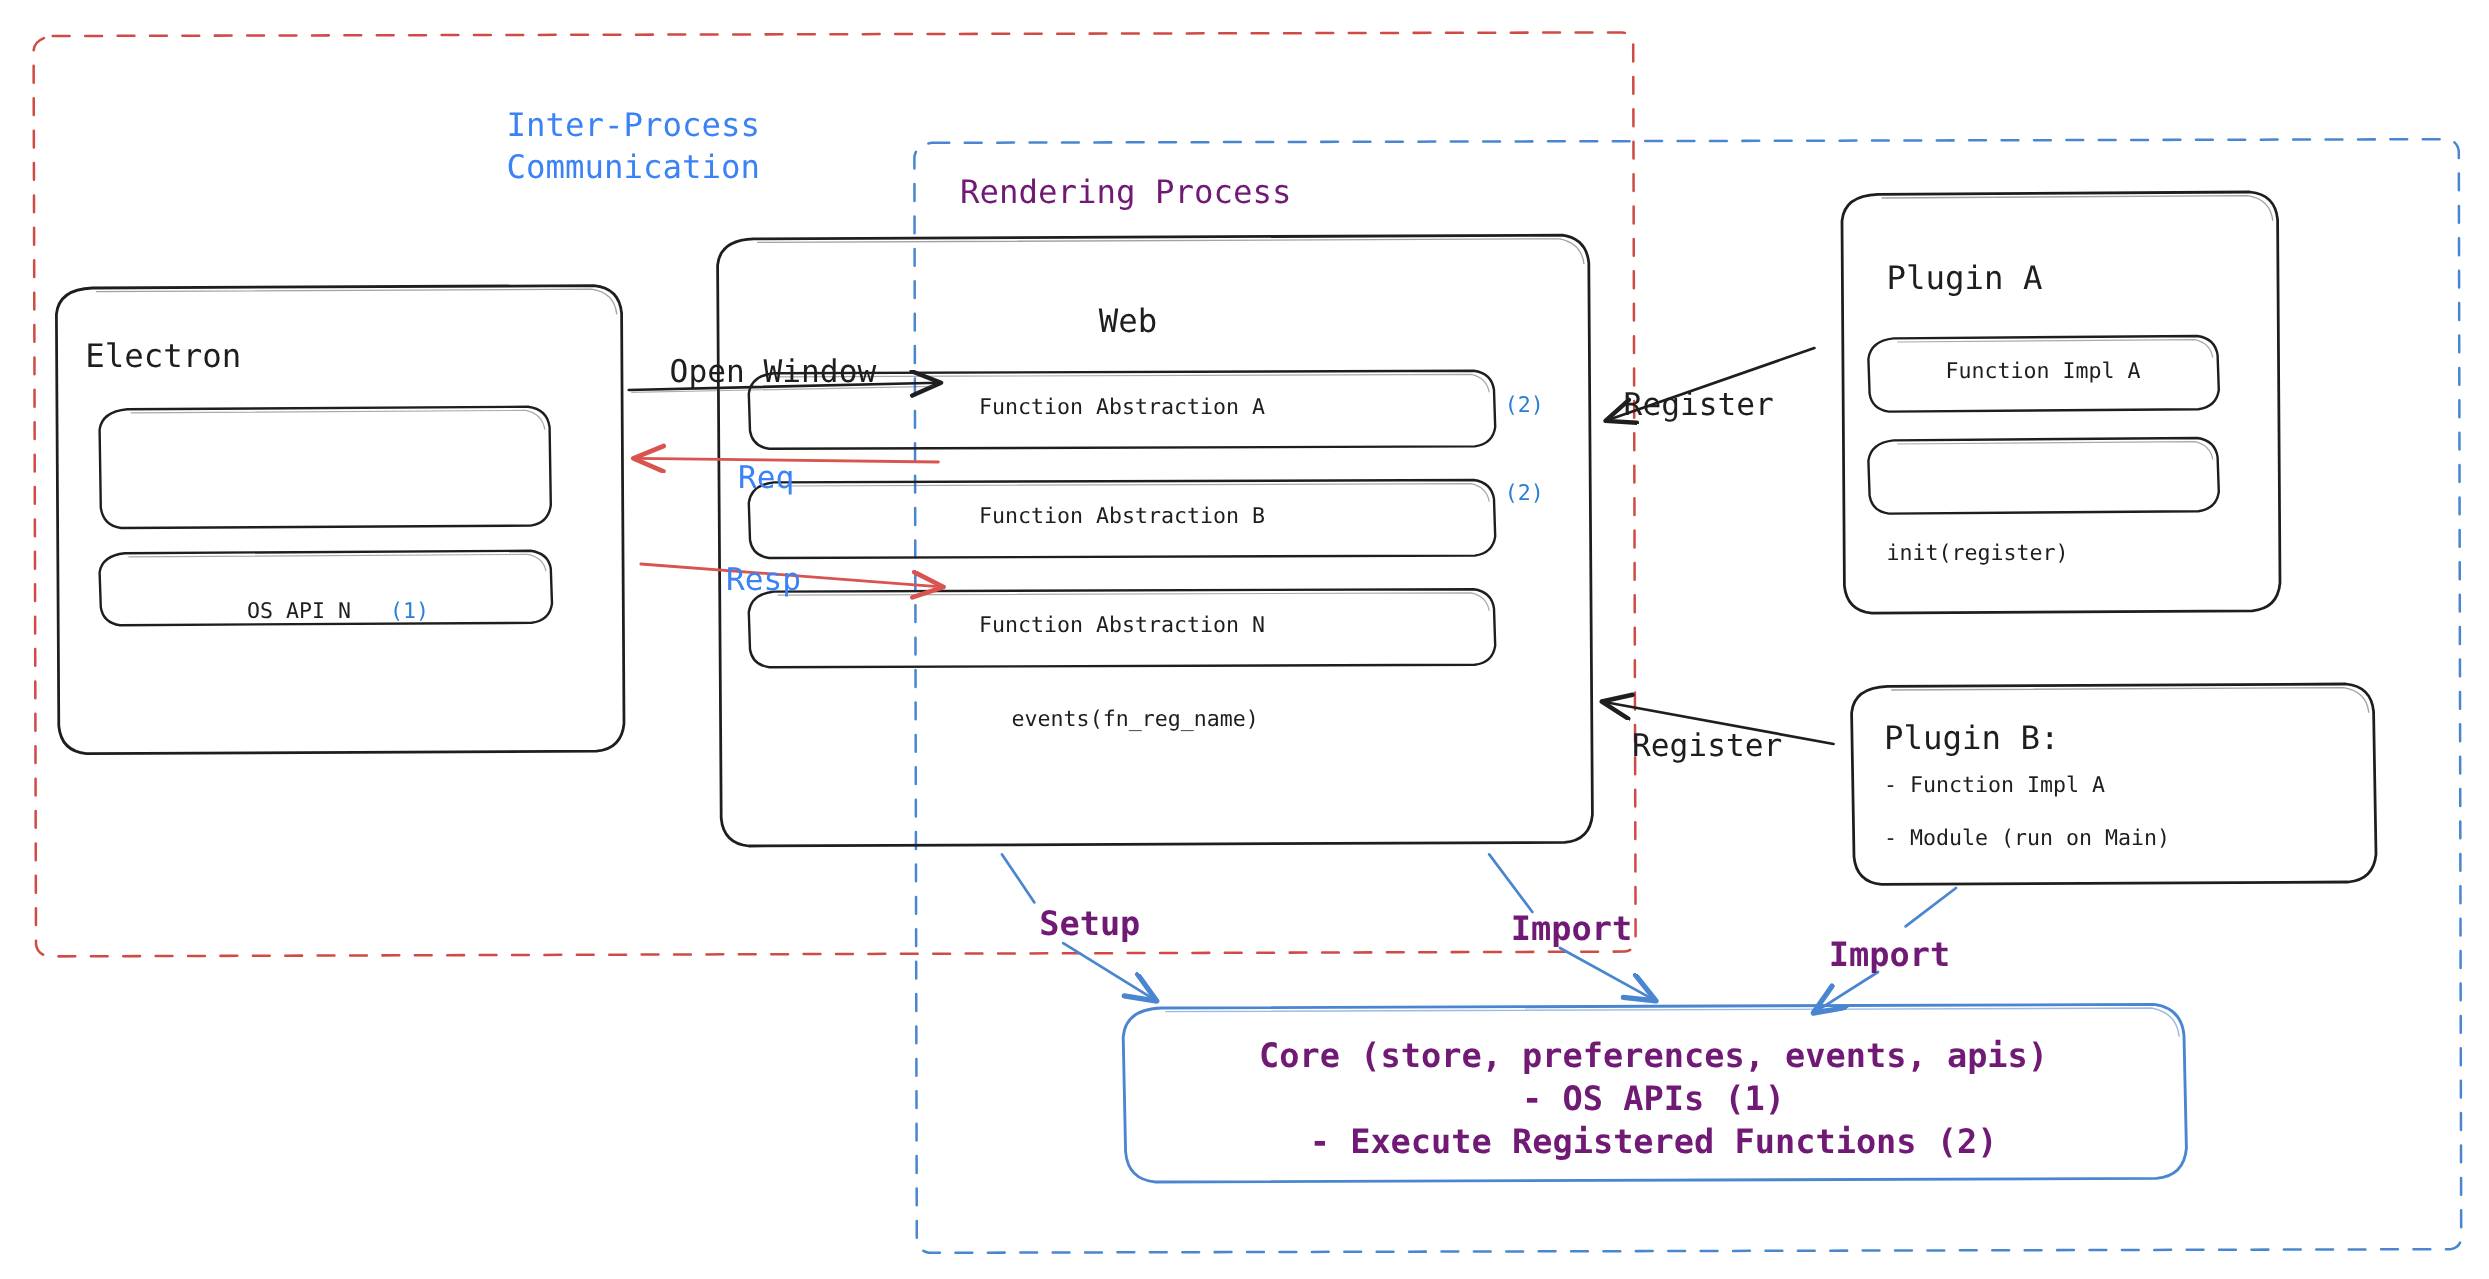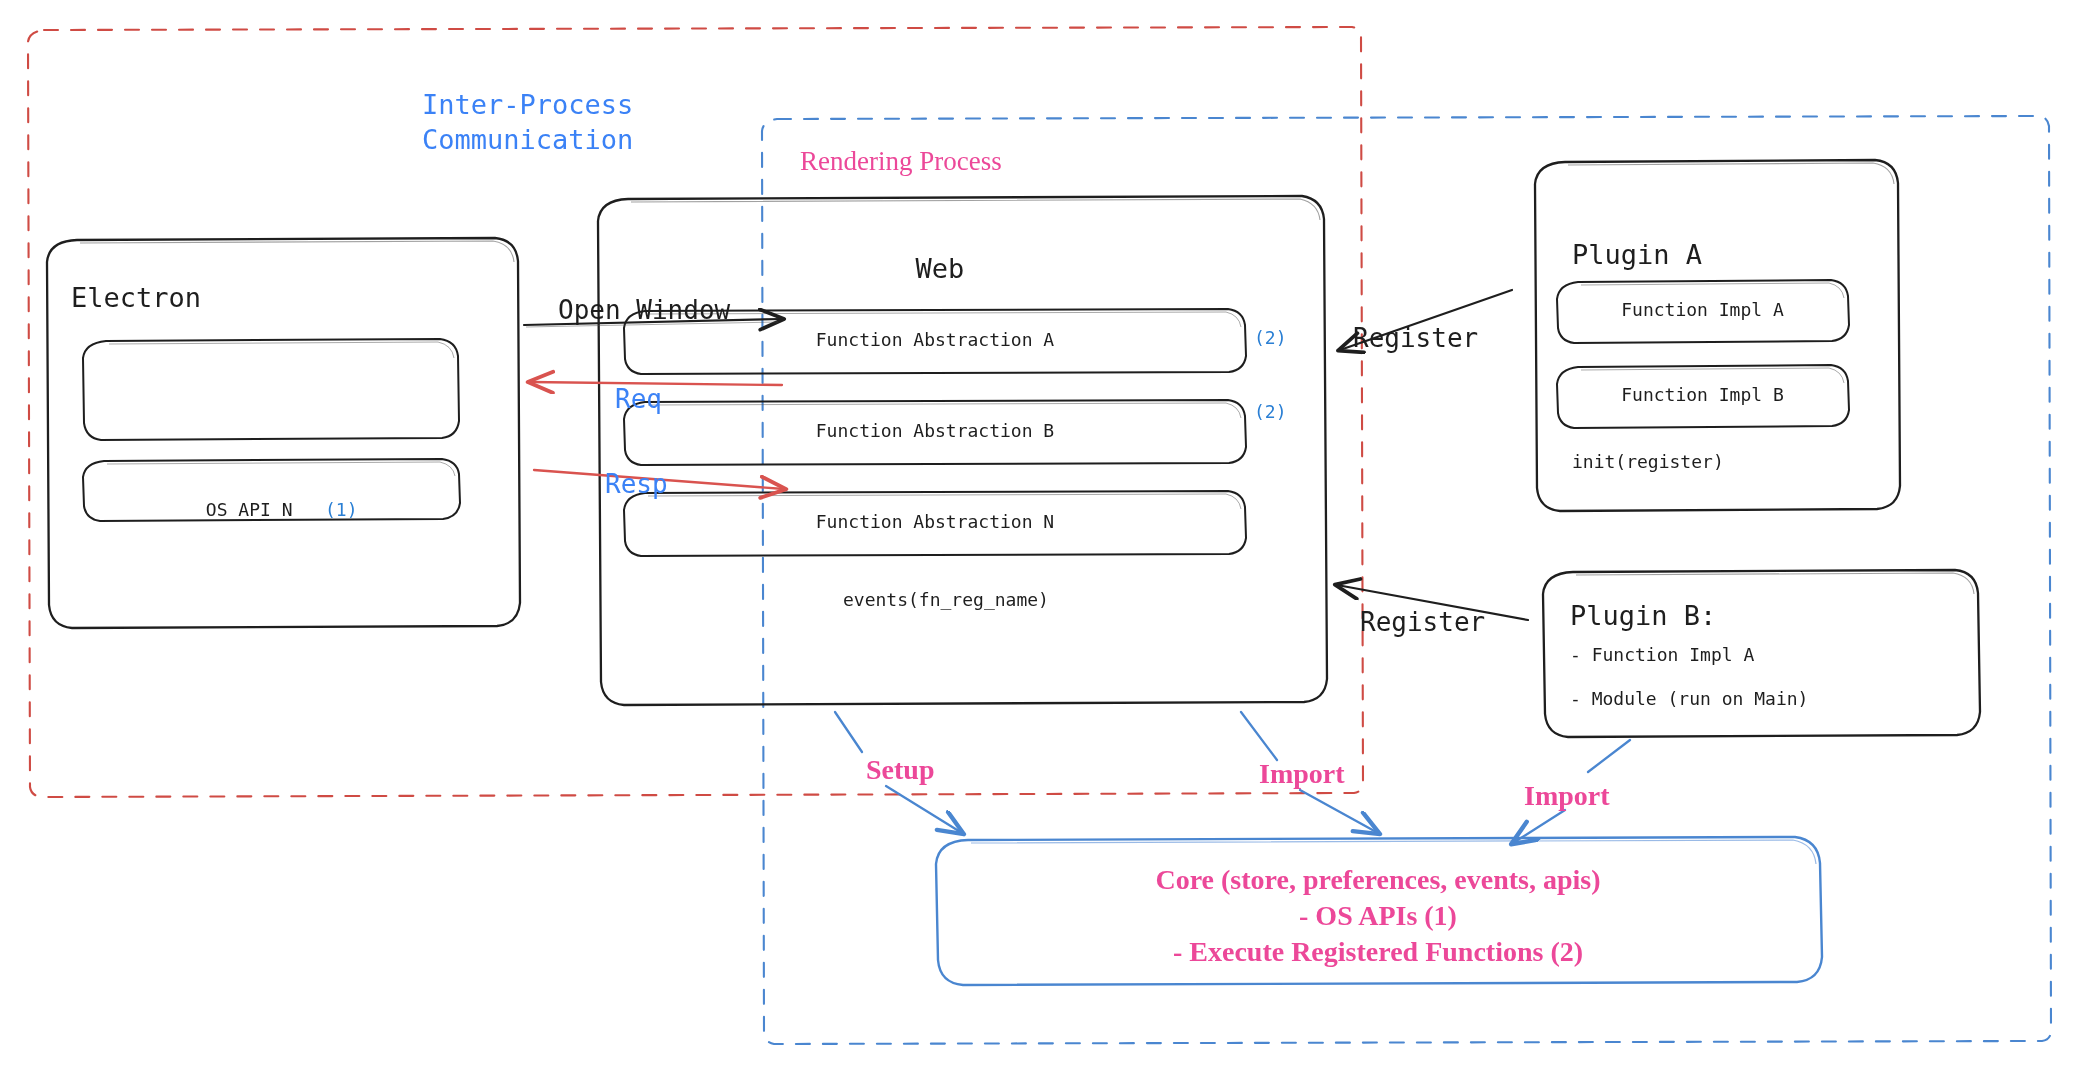--- a/index.html
+++ b/index.html
@@ -33,21 +33,21 @@
     font-family: "DejaVu Sans Mono", "Liberation Mono", monospace;
   }
   .lbl.center { text-align: center; }
   .lbl.left { text-align: left; }
   .t-box   { font-size: 27px; }
   .t-inner { font-size: 18px; }
   .t-edge  { font-size: 26px; margin-top: 16px; }
   .t-group { font-size: 27px; }
   .t-core  { font-size: 28px; font-weight: bold; }
   .c-red   { color: #3b82f6; }
-  .c-blue  { color: #ec4899; font-family: Liberation Serif, serif; }
+  .c-blue  { color: #701a75; }
   .c-dark  { color: #1e1e1e; }
   .marker  { color: #2a7fd4; }
 </style>
 </head>
 <body>
 
 <div id="canvas">
 
   <svg class="layer" viewBox="0 0 2074 1066">
     <defs>
@@ -182,23 +182,22 @@
   <div class="lbl t-inner c-dark center" style="left:630px; top:328px; width:610px;">Function Abstraction A</div>
   <div class="lbl t-inner marker left" style="left:1254px; top:326px;">(2)</div>
 
   <div class="lbl t-inner c-dark center" style="left:630px; top:419px; width:610px;">Function Abstraction B</div>
   <div class="lbl t-inner marker left" style="left:1254px; top:400px;">(2)</div>
 
   <div class="lbl t-inner c-dark center" style="left:630px; top:510px; width:610px;">Function Abstraction N</div>
 
   <div class="lbl t-inner c-dark left" style="left:843px; top:588px;">events(fn_reg_name)</div>
 
-  <div class="lbl t-box c-dark left" style="left:1572px; top:238px;">Plugin A</div>
+  <div class="lbl t-box c-dark left" style="left:1572px; top:216px;">Plugin A</div>
   <div class="lbl t-inner c-dark center" style="left:1560px; top:298px; width:285px;">Function Impl A</div>
-  <div class="lbl t-inner c-dark center" style="left:1560px; top:383px; width:285px;">Function Impl B</div>
   <div class="lbl t-inner c-dark left" style="left:1572px; top:450px;">init(register)</div>
 
   <div class="lbl t-box c-dark left" style="left:1570px; top:599px;">Plugin B:</div>
   <div class="lbl t-inner c-dark left" style="left:1570px; top:643px;">- Function Impl A</div>
   <div class="lbl t-inner c-dark left" style="left:1570px; top:687px;">- Module (run on Main)</div>
 
   <div class="lbl t-core c-blue center" style="left:940px; top:862px; width:876px;">Core (store, preferences, events, apis)</div>
   <div class="lbl t-core c-blue center" style="left:940px; top:898px; width:876px;">- OS APIs (1)</div>
   <div class="lbl t-core c-blue center" style="left:940px; top:934px; width:876px;">- Execute Registered Functions (2)</div>
 

